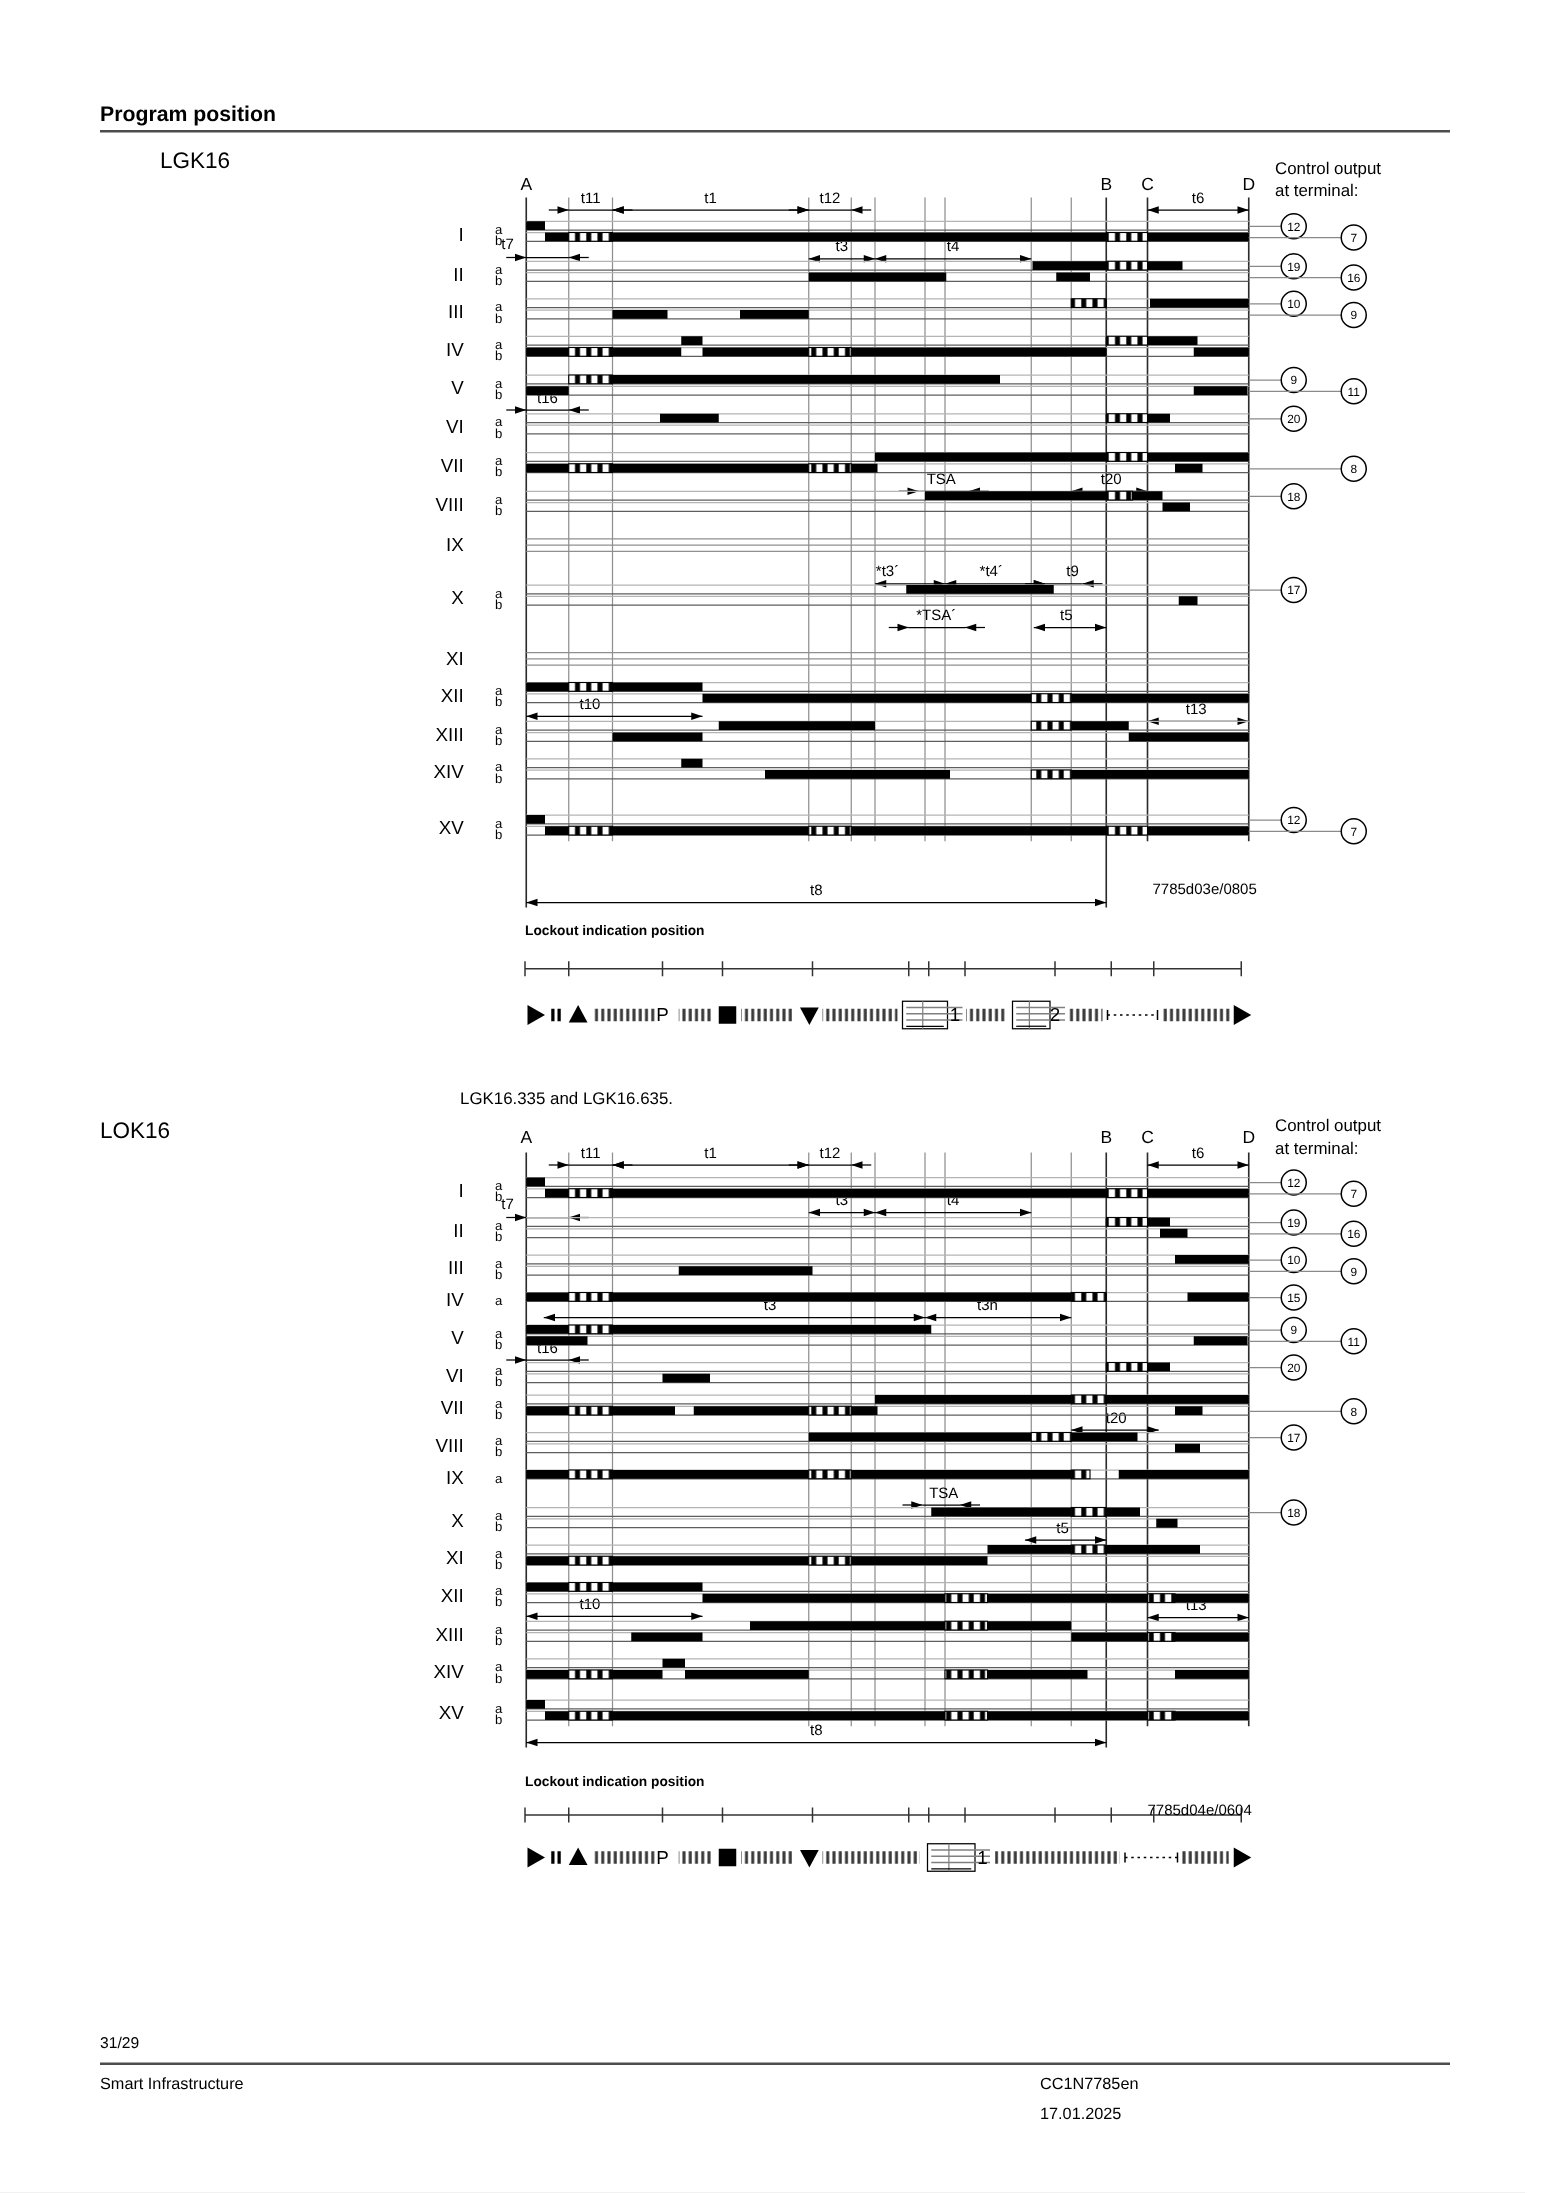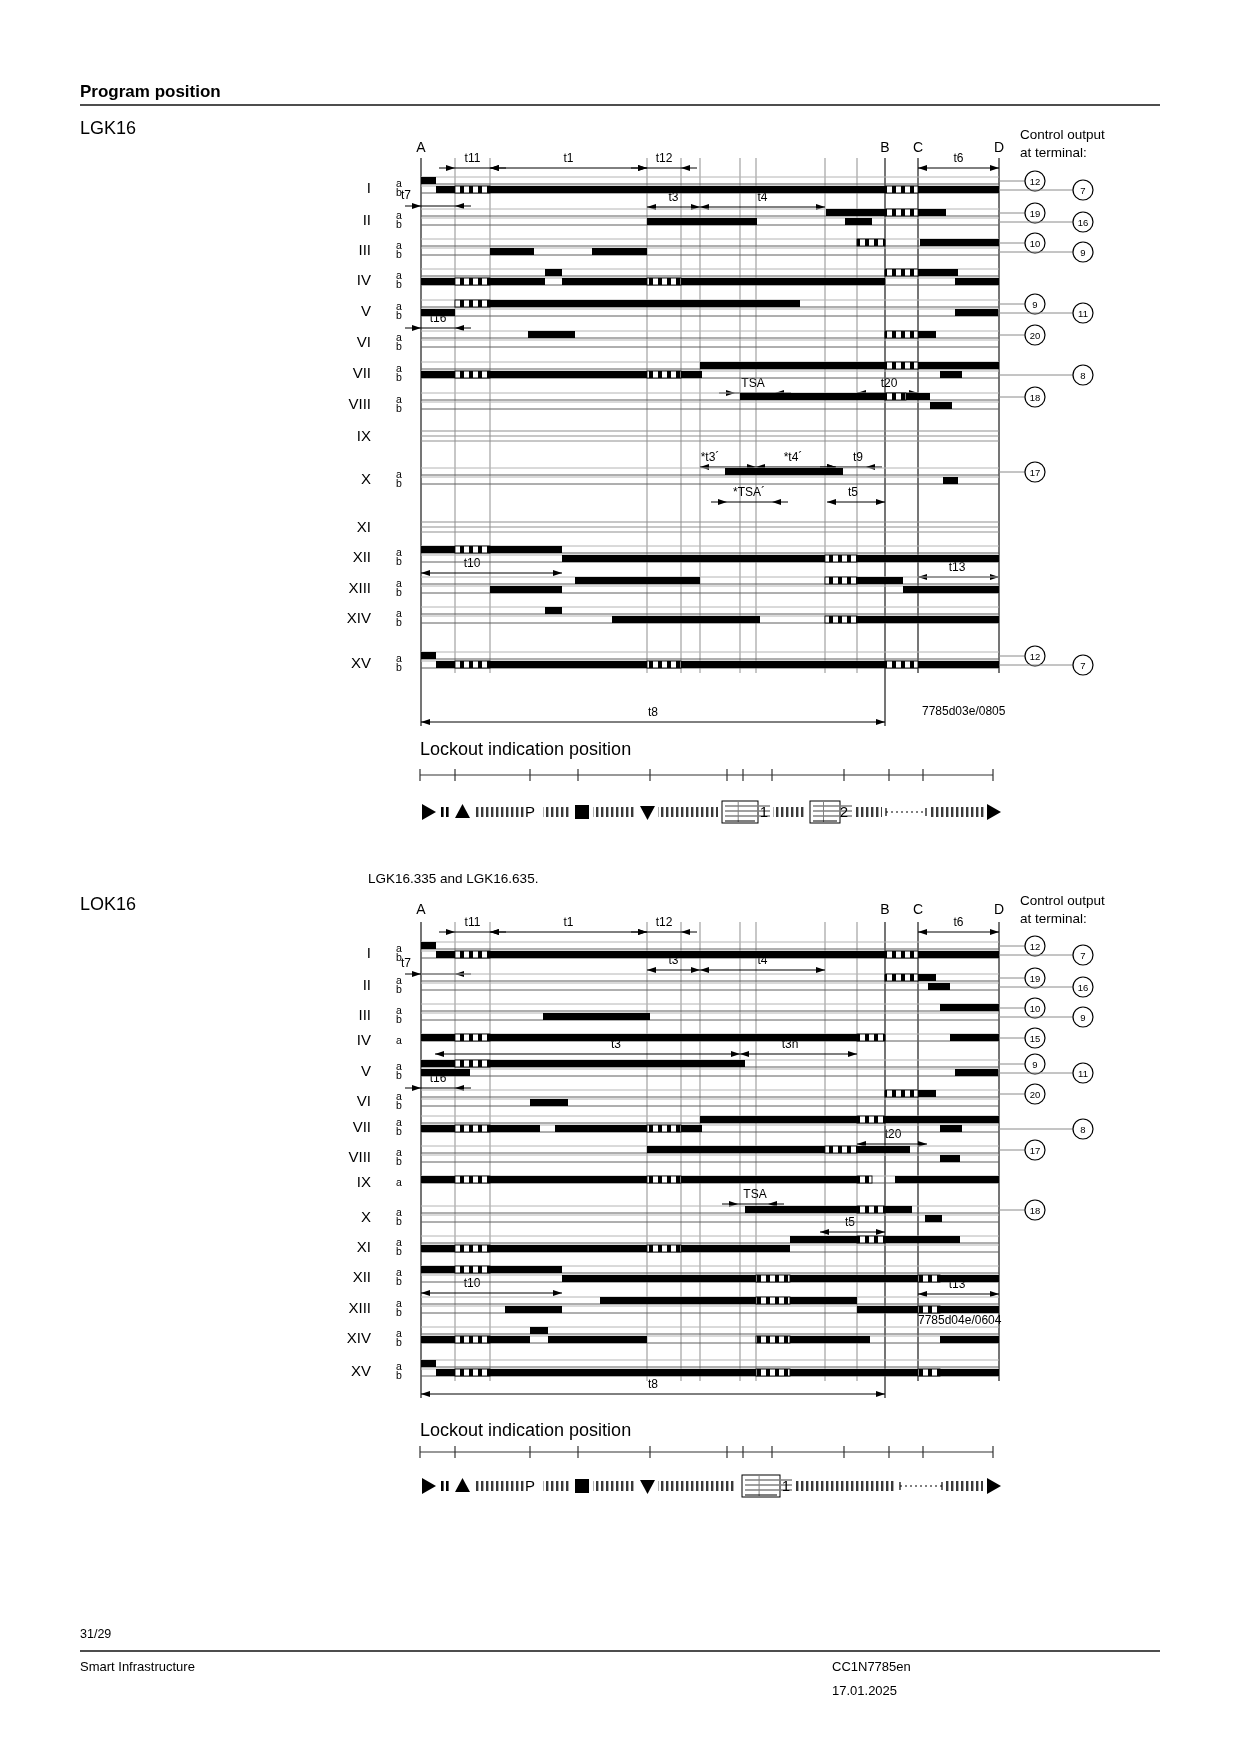--- a/index.html
+++ b/index.html
@@ -2,31 +2,31 @@
 <html><head>
 <meta charset="utf-8">
 <style>
   html,body{margin:0;padding:0;background:#e8e8e8;}
   .page{position:relative;width:1241px;height:1754px;background:#ffffff;overflow:hidden;
         font-family:"Liberation Sans",sans-serif;color:#000;}
   .abs{position:absolute;}
   .page-title{left:80px;top:82px;font-size:17px;font-weight:bold;}
   .title-rule{left:80px;top:104px;width:1080px;height:2px;background:#4d4d4d;}
   .model-label{left:80px;font-size:18px;}
-  .model-lgk{top:118px;}
+  .model-lgk{top:118px;margin-left:48px;}
   .model-lok{top:894px;}
   .ctrl-out{left:1020px;font-size:13.5px;line-height:18px;}
   .ctrl-lgk{top:126px;}
   .ctrl-lok{top:892px;}
-  .caption{left:420px;font-size:18px;}
+  .caption{left:420px;font-size:11px;font-weight:bold;}
   .cap-lgk{top:739px;}
   .cap-lok{top:1420px;}
   .docnum{font-size:12px;}
   .doc-lgk{left:922px;top:704px;}
-  .doc-lok{left:918px;top:1313px;}
+  .doc-lok{left:918px;top:1441px;}
   .footnote{left:356px;top:829px;font-size:13.5px;line-height:28px;}
   .footnote .fn2{margin-left:12px;margin-top:36px;}
   .footer-page{left:80px;top:1627px;font-size:12.5px;}
   .footer-rule{left:80px;top:1650px;width:1080px;height:1.5px;background:#4d4d4d;}
   .footer-company{left:80px;top:1659px;font-size:13px;}
   .footer-right{left:832px;top:1655px;width:300px;font-size:13px;line-height:24px;}
   svg{position:absolute;left:0;top:0;}
 </style>
 </head>
 <body>

